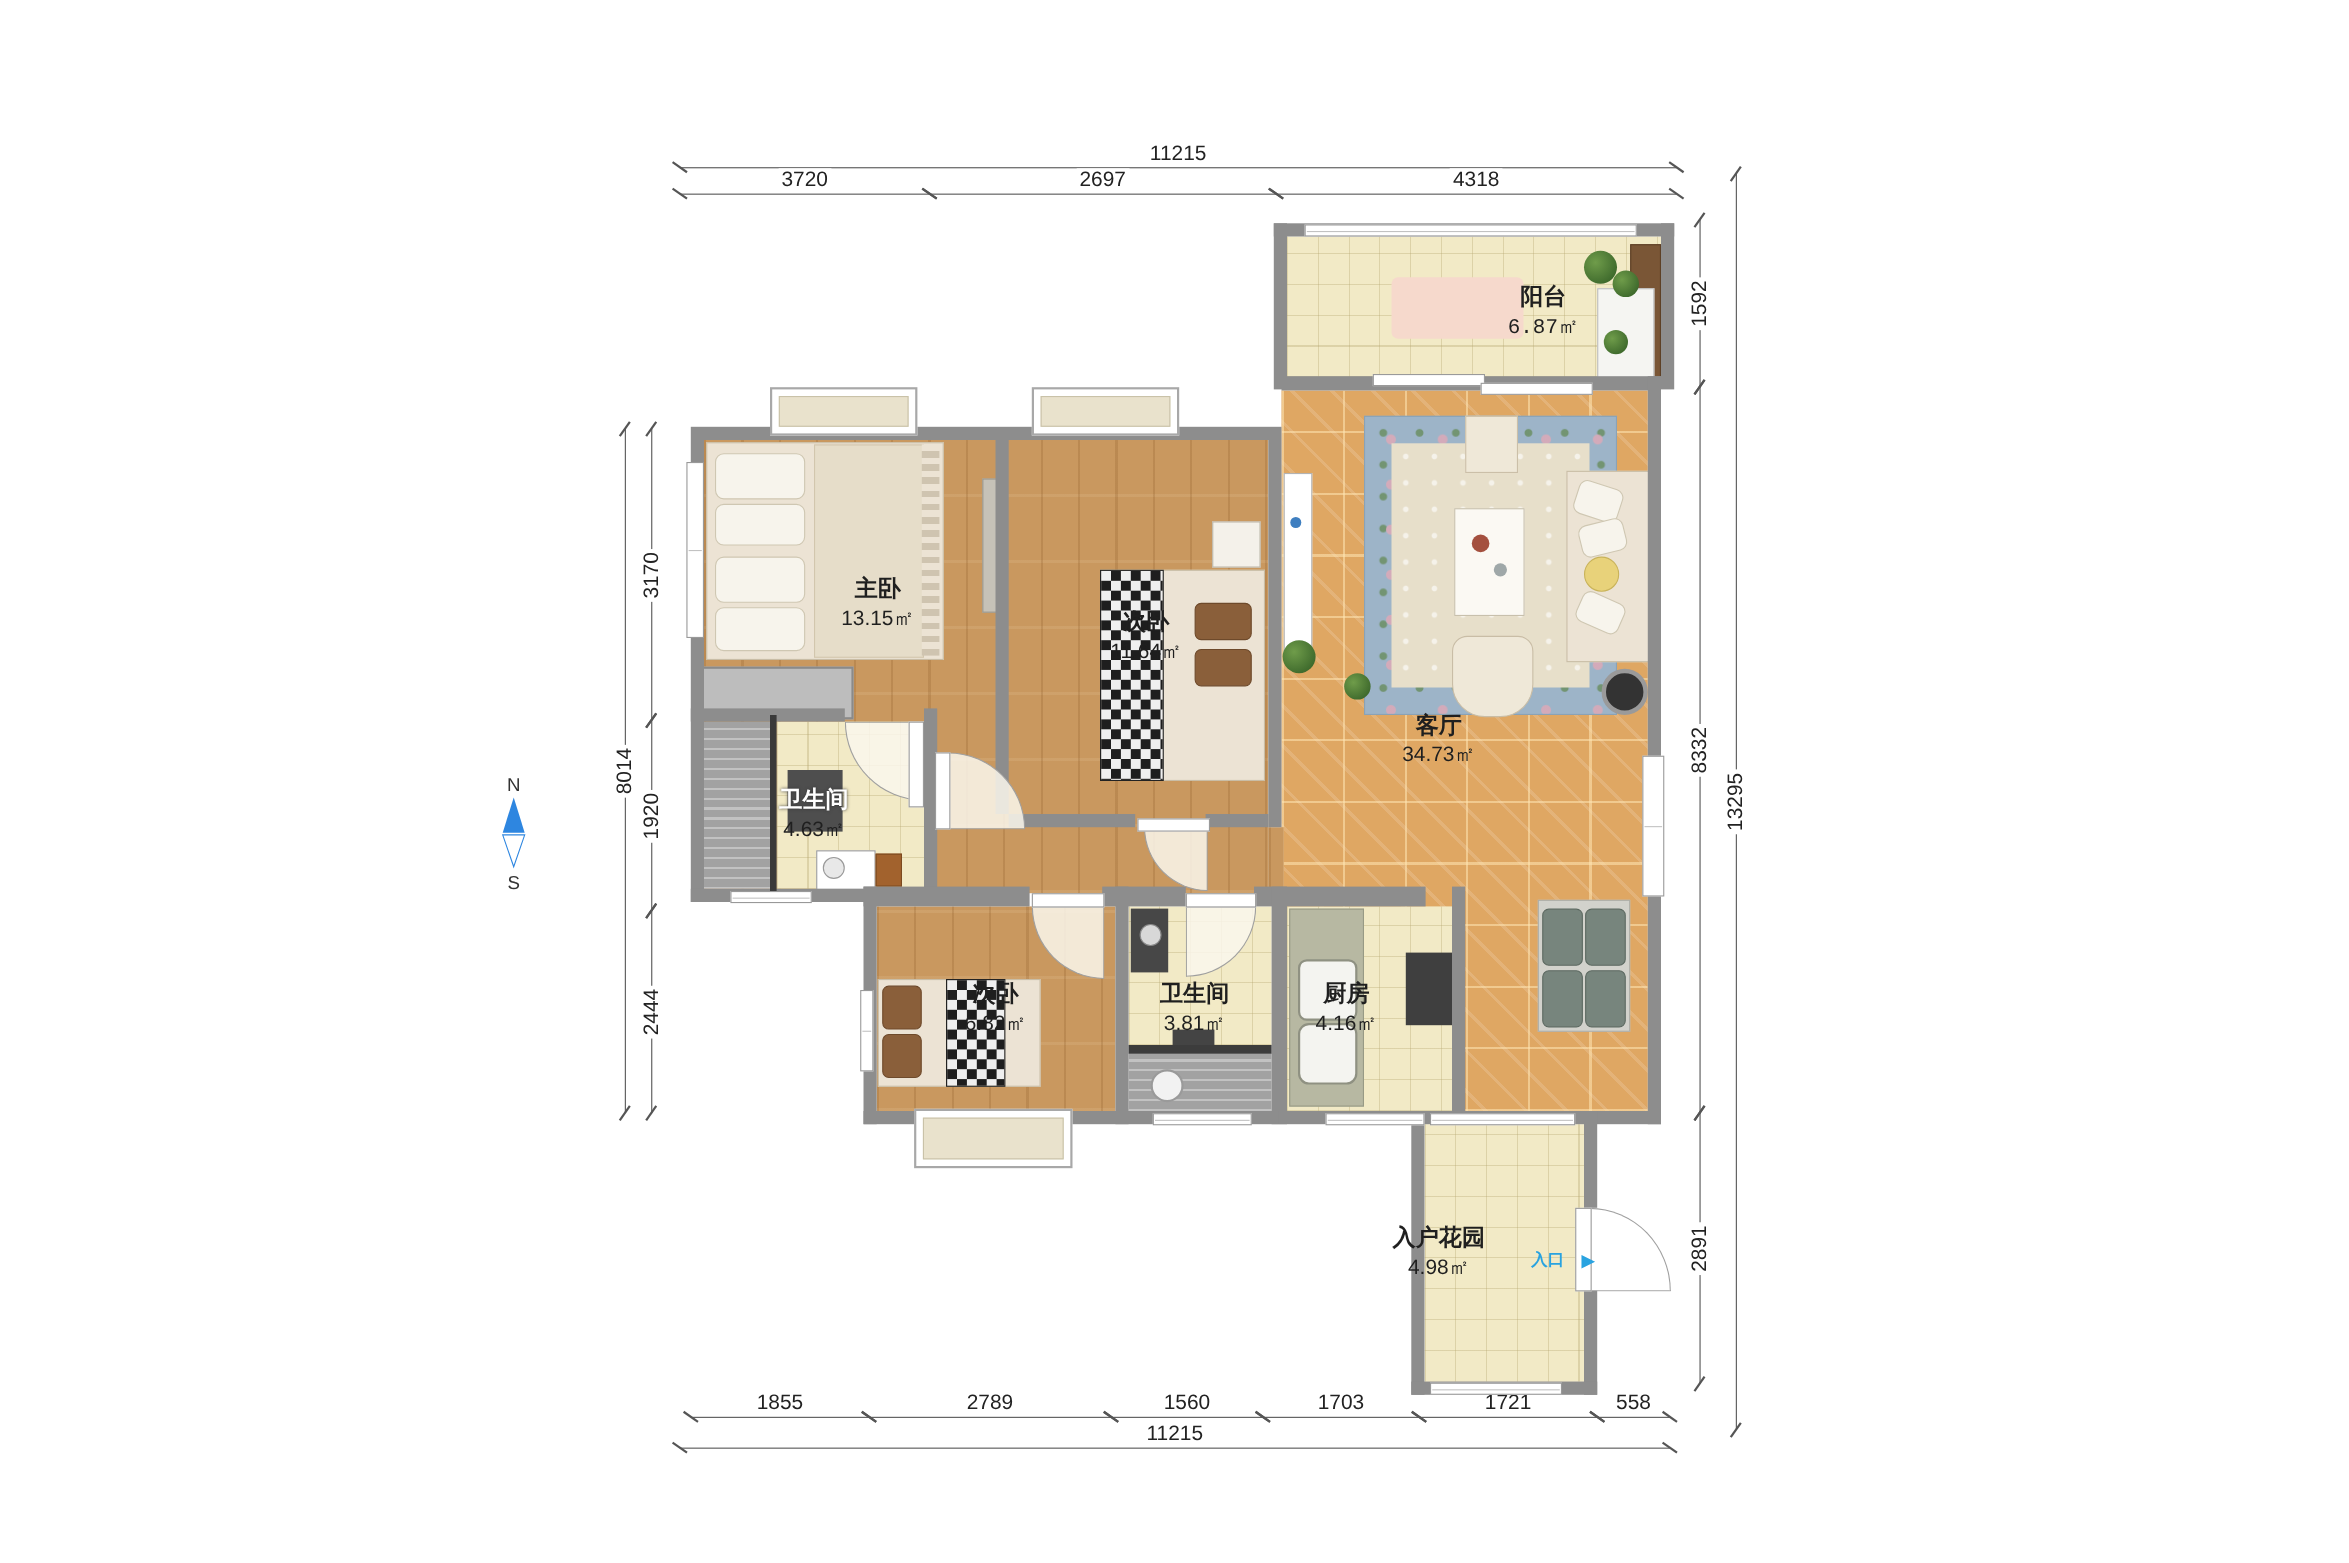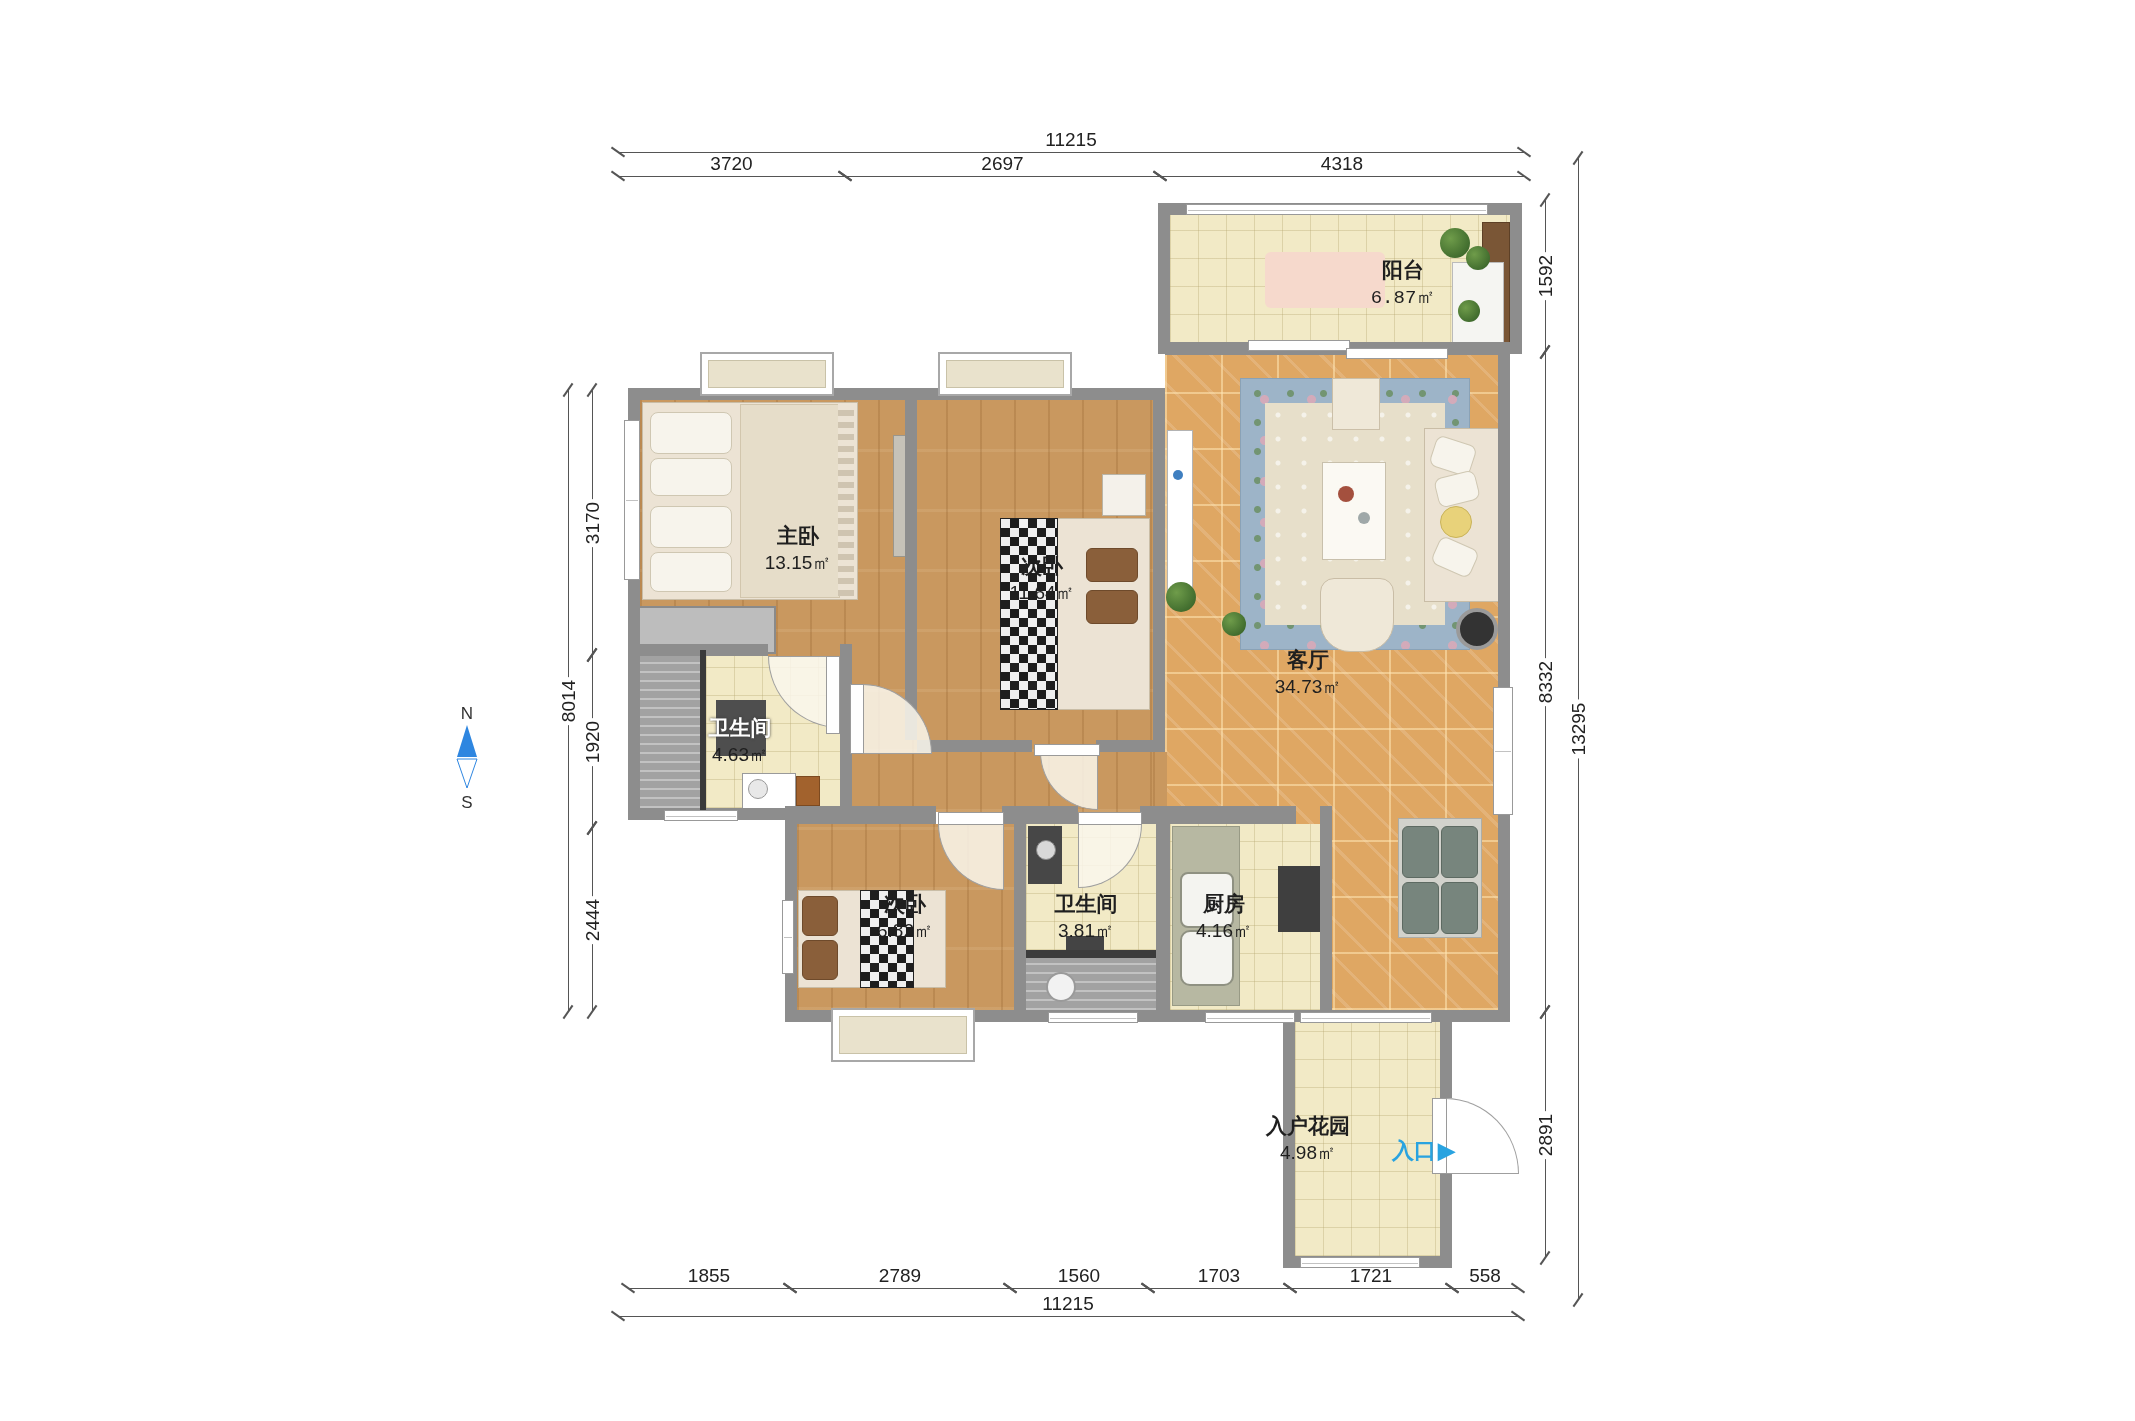--- a/index.html
+++ b/index.html
@@ -46,21 +46,21 @@
   .cream{background:#ece3d4;border:1px solid #c9bda6;}
   .checker{background:repeating-conic-gradient(#1e1e1e 0% 25%,#efefef 0% 50%);background-size:18px 18px;border:1px solid #222;}
   .plant{border-radius:50%;background:radial-gradient(circle at 35% 35%,#6f9c4a,#2f5a23);}
   .rug{background-color:#9db4c8;
        background-image:radial-gradient(circle,rgba(214,170,185,.95) 0 4px,transparent 5px),
                         radial-gradient(circle,rgba(110,145,105,.9) 0 3px,transparent 4px);
        background-size:47px 41px,33px 29px;border:1px solid #8aa2b6;}
   .rug-in{position:absolute;left:24px;right:24px;top:24px;bottom:24px;background:#e7dfca;
        background-image:radial-gradient(circle,rgba(255,255,255,.6) 0 2px,transparent 3px);background-size:26px 24px;}
   .sp{position:absolute;background:#f7f4ec;border:1px solid #cfc7b2;border-radius:8px;}
-  .entry-tag{display:flex;align-items:center;gap:2px;font-size:22px;font-weight:bold;}
+  .entry-tag{display:flex;align-items:center;gap:16px;font-size:15px;font-weight:bold;}
   .wm{font-size:62px;font-weight:bold;letter-spacing:26px;color:#8f8f8f;opacity:.55;white-space:nowrap;}
   .compass{width:70px;text-align:center;color:#333;font-size:17px;line-height:1.1;}
 </style>
 </head>
 <body>
 
 <div id="canvas">
 
 
   <div class="abs compass" style="left:432px;top:705px;z-index:40;">

